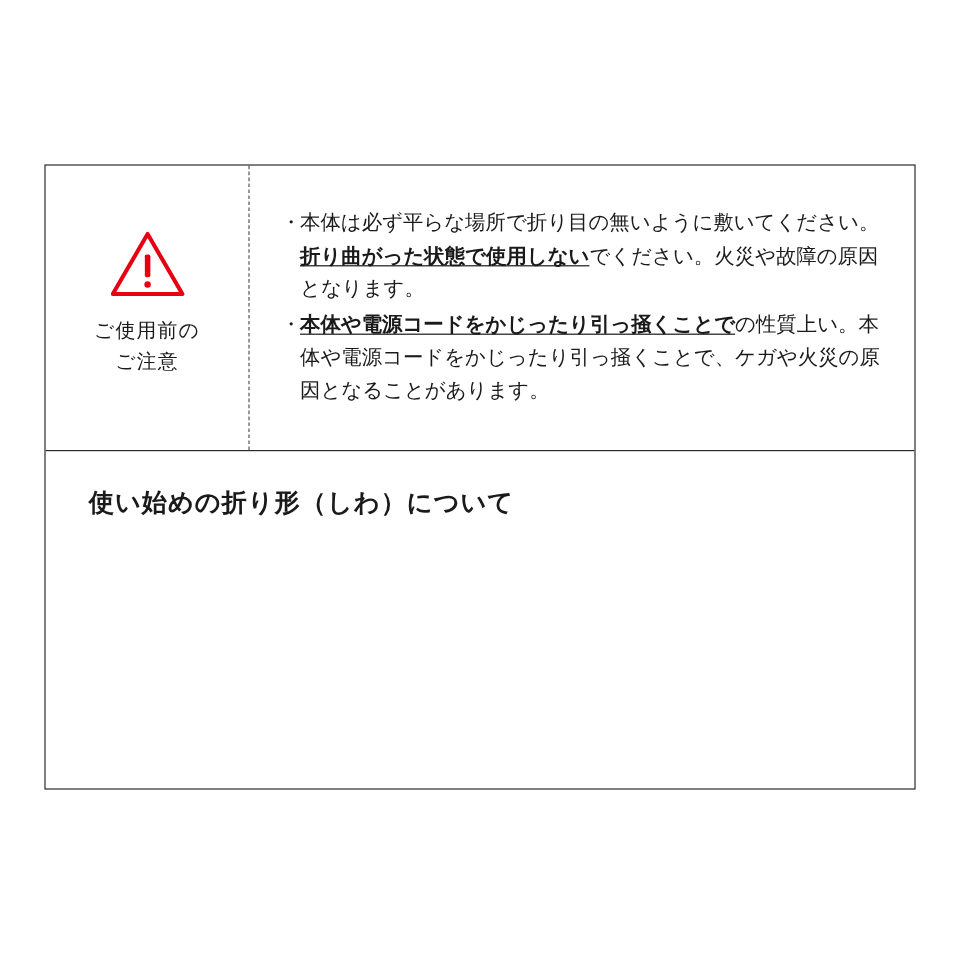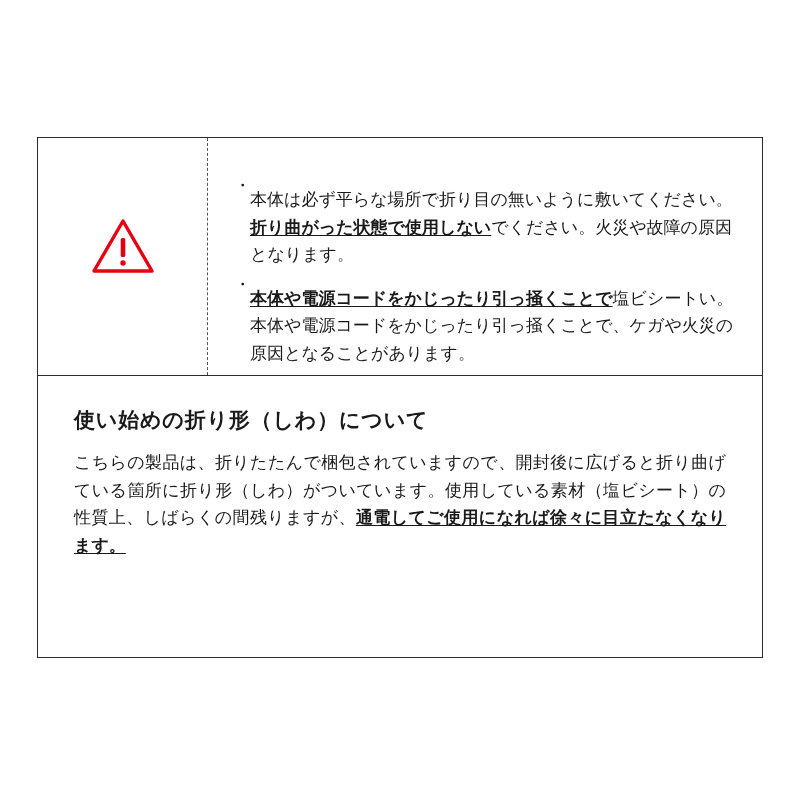--- a/index.html
+++ b/index.html
@@ -74,28 +74,28 @@
     line-height: 1.62;
     margin-bottom: 2px;
   }
   .bullet .dot {
     flex: 0 0 auto;
     width: 16px;
     text-align: left;
   }
   .bullet .btext {
     flex: 1 1 auto;
-    margin-top: 14px;
   }
 
   
   .section {
     flex: 1;
     padding: 30px 36px 0 36px;
     box-sizing: border-box;
+    font-family: Liberation Serif, serif;
   }
 
   .section-title {
     font-size: 21px;
     font-weight: bold;
     letter-spacing: 0.04em;
     margin: 0 0 16px 0;
     line-height: 1.3;
   }
 
@@ -115,43 +115,44 @@
 <div class="sheet">
 
   <div class="caution">
 
     <div class="caution-left">
       <svg class="warn-icon" viewBox="0 0 62 56">
         <path d="M31 3 L60 53 L2 53 Z" fill="none" stroke="#e60012" stroke-width="3.4" stroke-linejoin="round"></path>
         <rect x="28.7" y="20" width="4.6" height="19" rx="1.6" fill="#e60012"></rect>
         <circle cx="31" cy="45" r="2.7" fill="#e60012"></circle>
       </svg>
+      <div class="caution-title">
+        <div>ご使用前の</div>
+        <div>ご注意</div>
+      </div>
     </div>
 
     <div class="caution-right">
 
       <div class="bullet">
         <span class="dot">・</span>
         <span class="btext">
           <span>本体は必ず平らな場所で折り目の無いように敷いてく</span><span>ださい。</span><b class="u">折り曲がった状態で</b><b class="u">使用しない</b><span>でください。</span><span>火災や故障の原因となります。</span>
         </span>
       </div>
 
       <div class="bullet">
         <span class="dot">・</span>
         <span class="btext">
-          <b class="u">本体や電源コードをかじったり引っ掻くことで</b><span>塩ビシート</span><span>い。本体や電源コードをかじったり引っ掻くことで、ケ</span><span>ガや火災の原因となることがあります。</span>
+          <b class="u">本体や電源コードをかじったり引っ掻くことで</b><span>の性質上</span><span>い。本体や電源コードをかじったり引っ掻くことで、ケ</span><span>ガや火災の原因となることがあります。</span>
         </span>
       </div>
 
     </div>
   </div>
 
   <div class="section">
     <h2 class="section-title">使い始めの折り形（しわ）について</h2>
 
-    <p class="para">
-      <span>こちらの製品は、折りたたんで梱包されていますので、開封後に広げると折り曲げている箇所に折り形（しわ）がついています。使用している素材（塩ビシート）の性質上、しばらくの間残りますが、</span><b class="u">通電してご使用になれば徐々に目立たなくなります。</b>
-    </p>
 
   </div>
 
 </div>
 
 </body></html>

